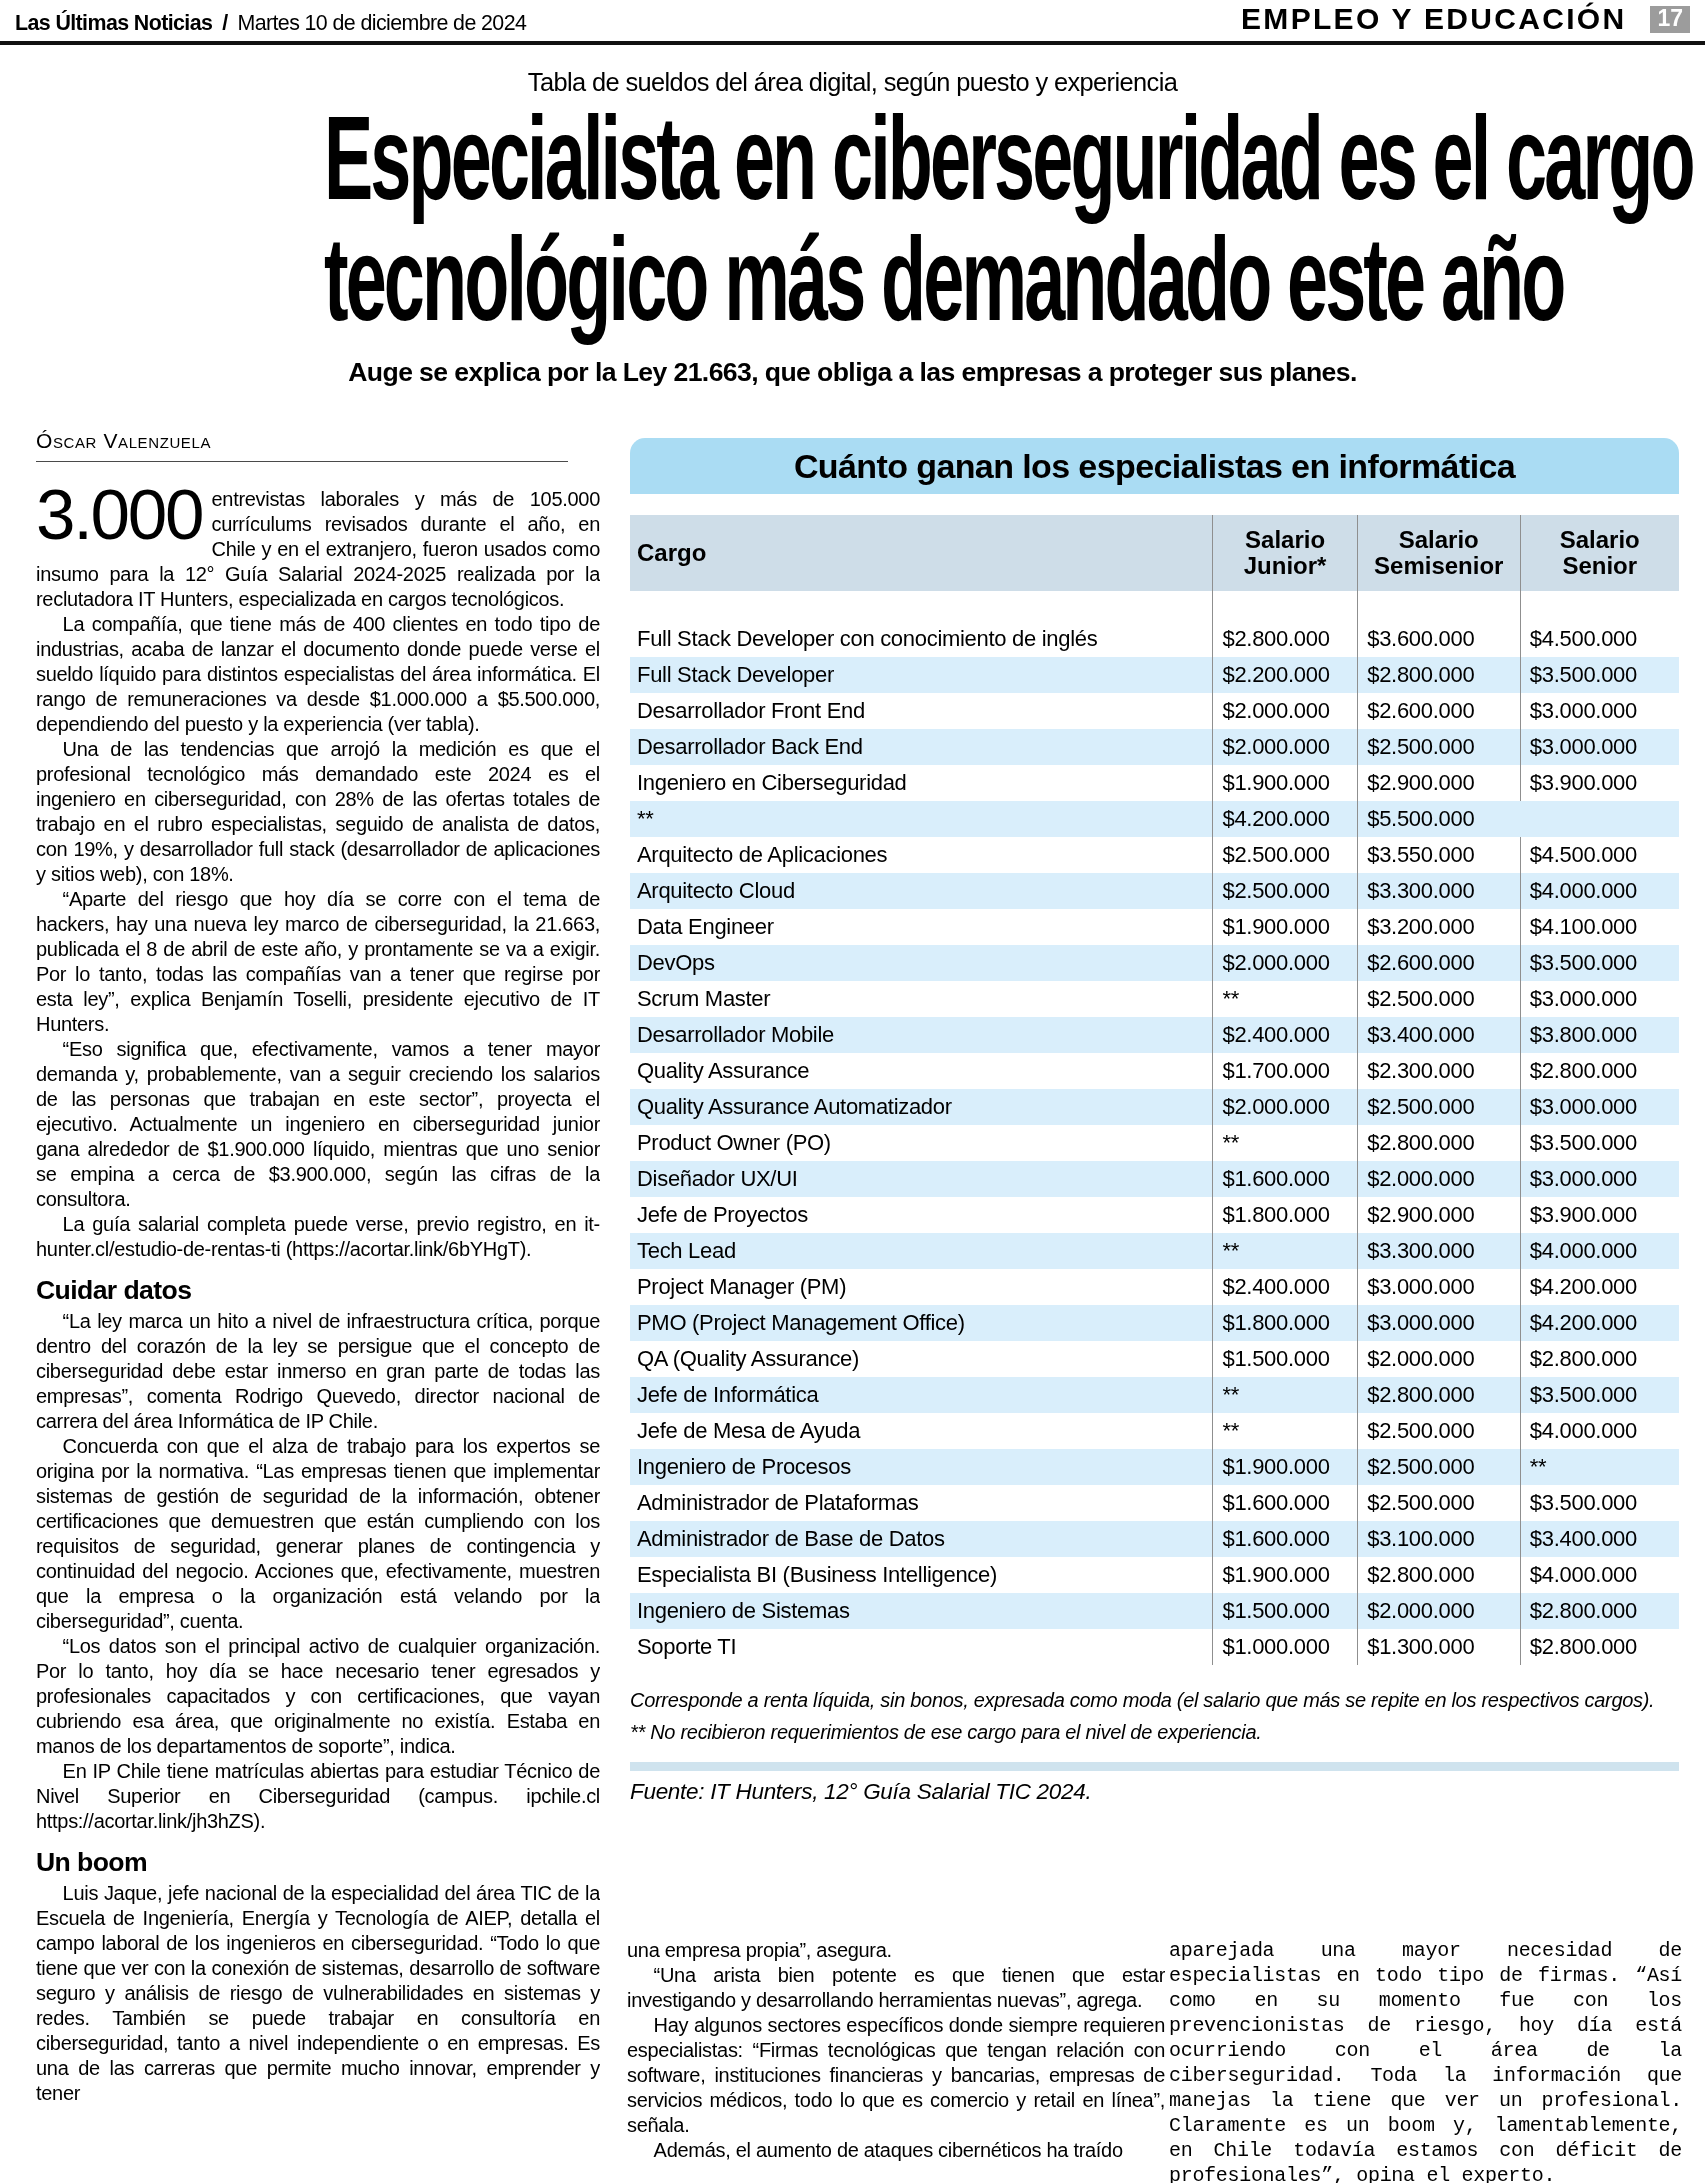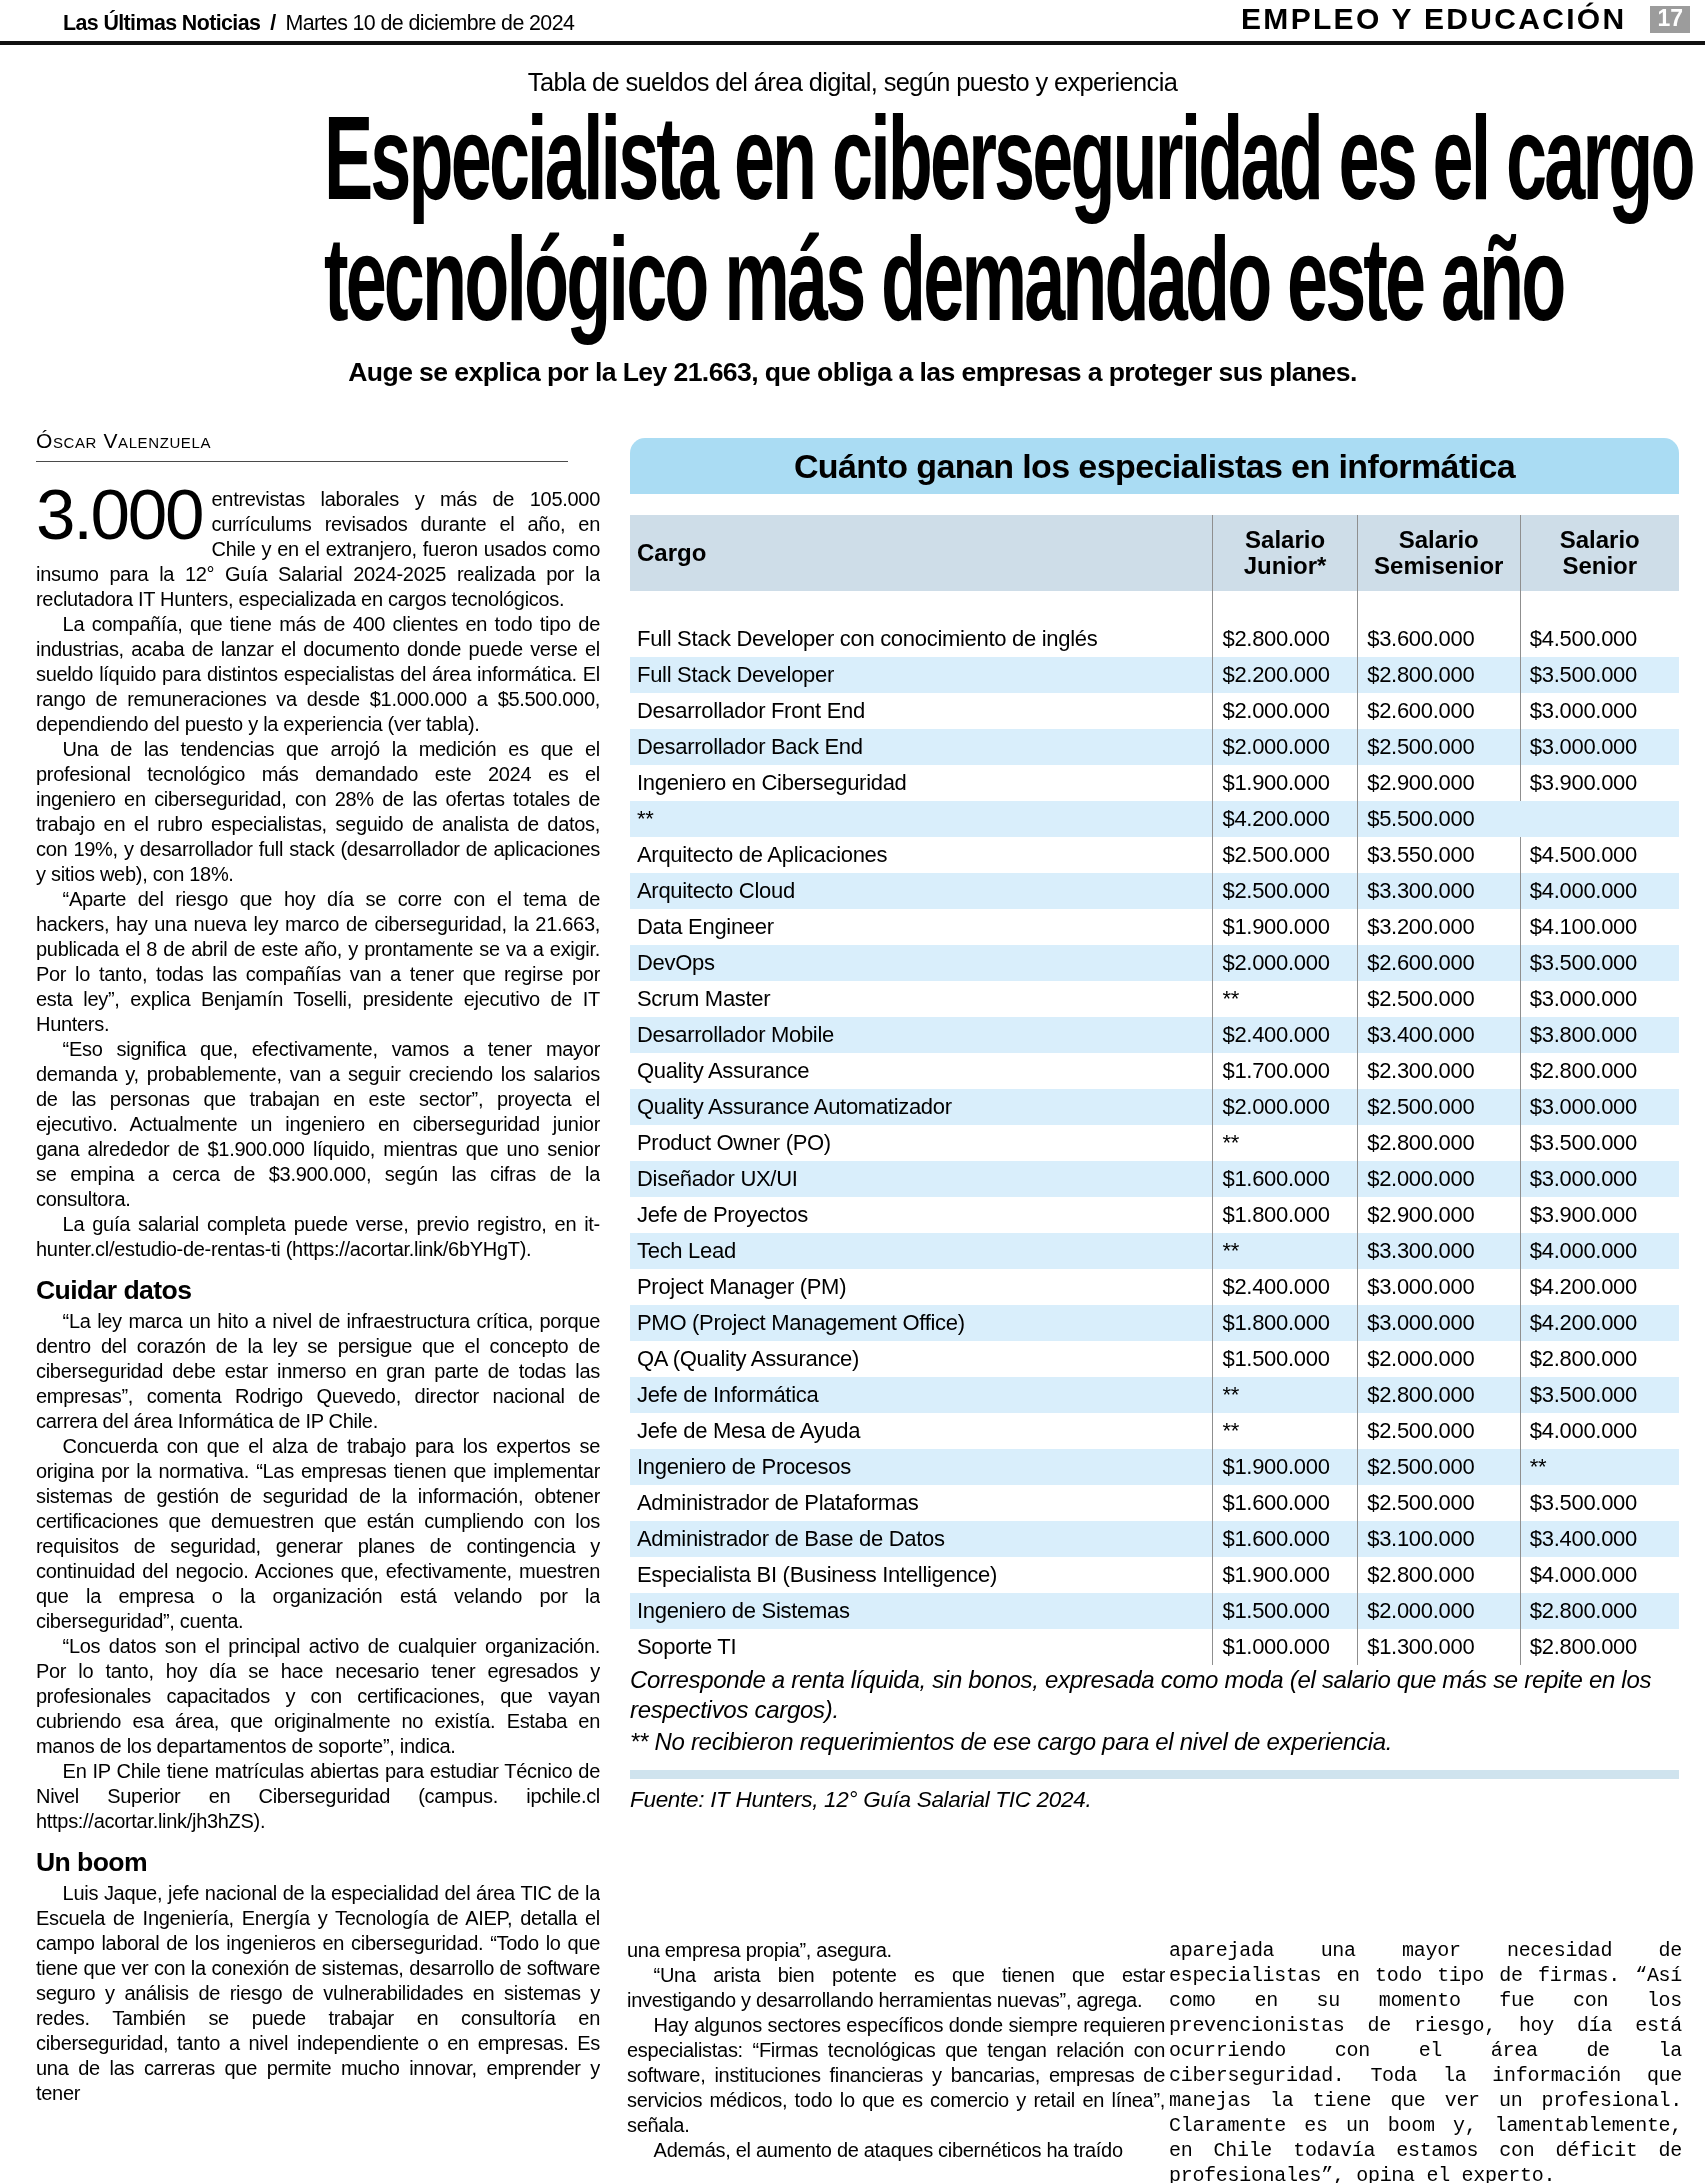--- a/index.html
+++ b/index.html
@@ -19,21 +19,21 @@
   }
   .page{position:absolute;inset:0;overflow:hidden;}
 
   
   .masthead{
     position:absolute;left:0;top:0;width:1705px;height:45px;
     border-bottom:4px solid var(--rule);
     display:flex;justify-content:space-between;align-items:flex-end;
     padding:3.5px 15px 4.6px 15px;
   }
-  .mh-left{font-size:21.4px;letter-spacing:-0.6px;margin-left:48px;}
+  .mh-left{font-size:21.4px;letter-spacing:-0.6px;}
   .brand{font-weight:700;}
   .mh-sep{font-weight:700;margin:0 4.6px;}
   .mh-date{font-weight:400;}
   .mh-right{display:flex;align-items:center;gap:24px;}
   .section-title{font-size:30px;font-weight:700;letter-spacing:2.3px;}
   .page-badge{
     background:var(--badge-bg);color:#fff;font-weight:700;font-size:23px;
     padding:1.7px 7px 2.9px;line-height:1;
   }
 
@@ -97,21 +97,21 @@
   .trow{display:grid;grid-template-columns:55.5% 13.8% 15.5% 15.2%;}
   .cell{display:flex;align-items:center;min-height:36px;padding:1.2px 4.6px 1.2px 7px;}
   .cell + .cell{border-left:1.2px solid var(--vline);padding-left:9.3px;}
   .thead{background:var(--thead-bg);}
   .thead .cell{min-height:76px;font-weight:700;font-size:24px;line-height:26.6px;}
   .thead .c-sal{justify-content:center;text-align:center;padding-left:4.6px;}
   .spacer .cell{min-height:30px;}
   .drow .cell{font-size:22px;letter-spacing:-0.3px;}
   .drow.alt{background:var(--zebra-bg);}
 
-  .notes{font-style:italic;font-size:24px;line-height:29.5px;letter-spacing:-0.3px;}
+  .notes{margin-top:21px;font-style:italic;font-size:20px;line-height:29.5px;letter-spacing:-0.3px;}
   .note{margin:0 0 2.3px 0;}
   .source-bar{height:9.3px;background:var(--srcbar-bg);margin-top:14px;}
   .source{font-style:italic;font-size:22.5px;margin-top:8px;letter-spacing:-0.3px;}
 </style>
 </head>
 <body>
 
 <div class="page">
 
   <header class="masthead">

